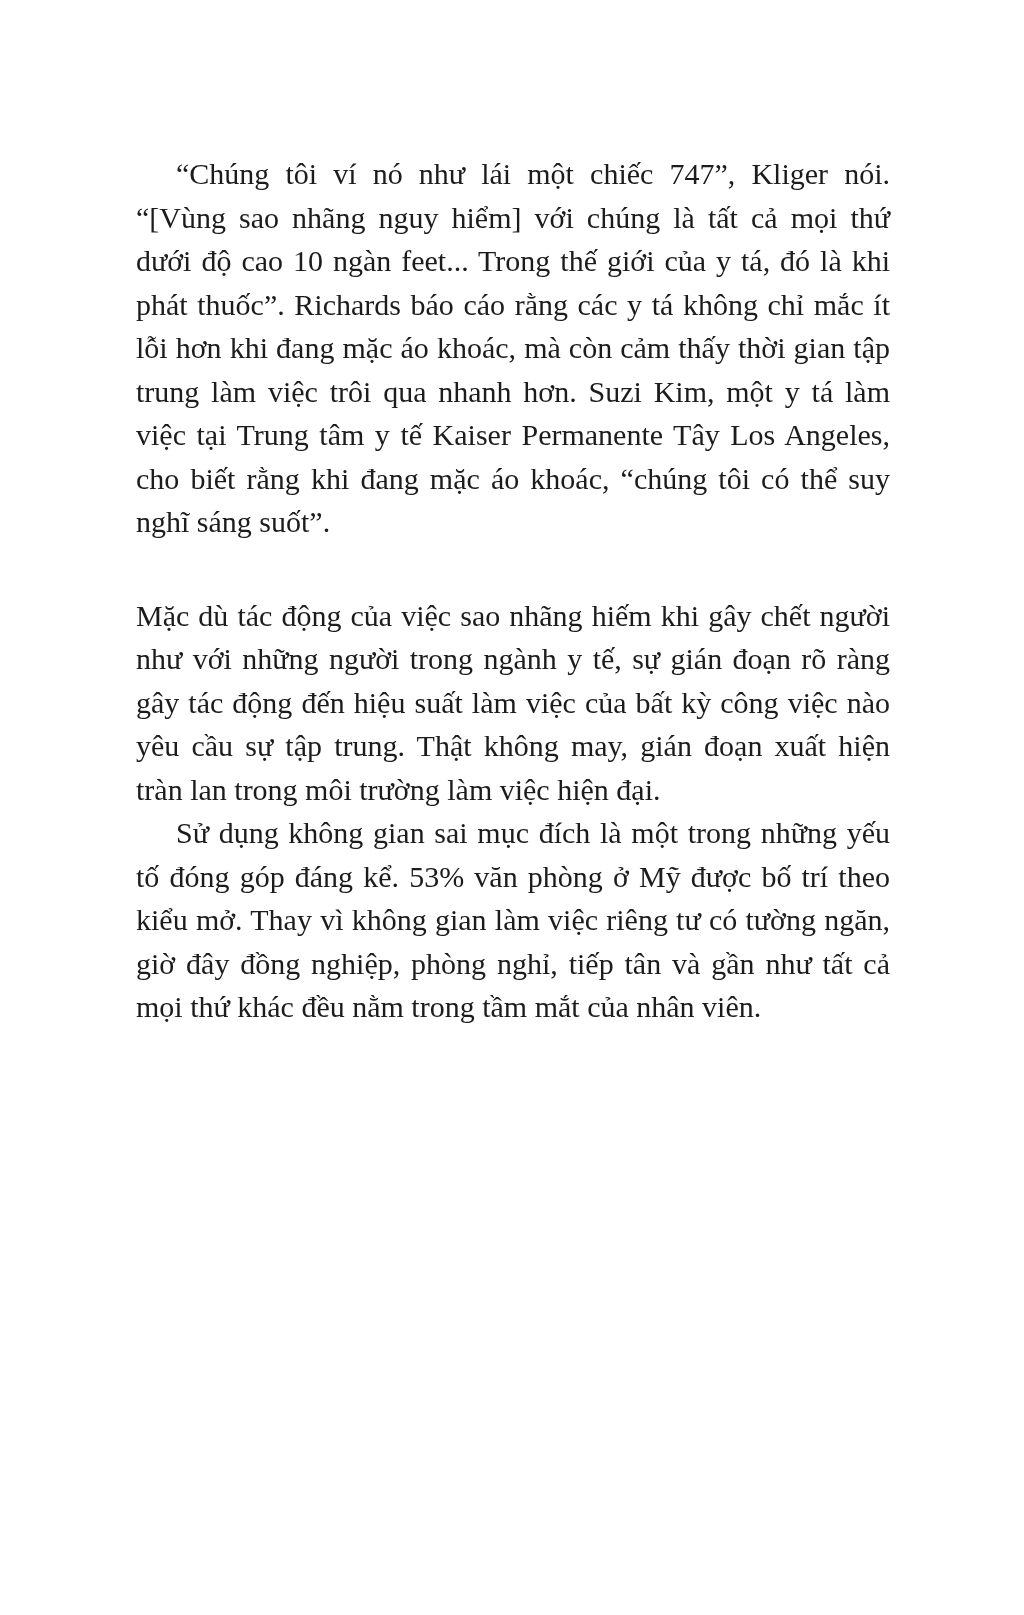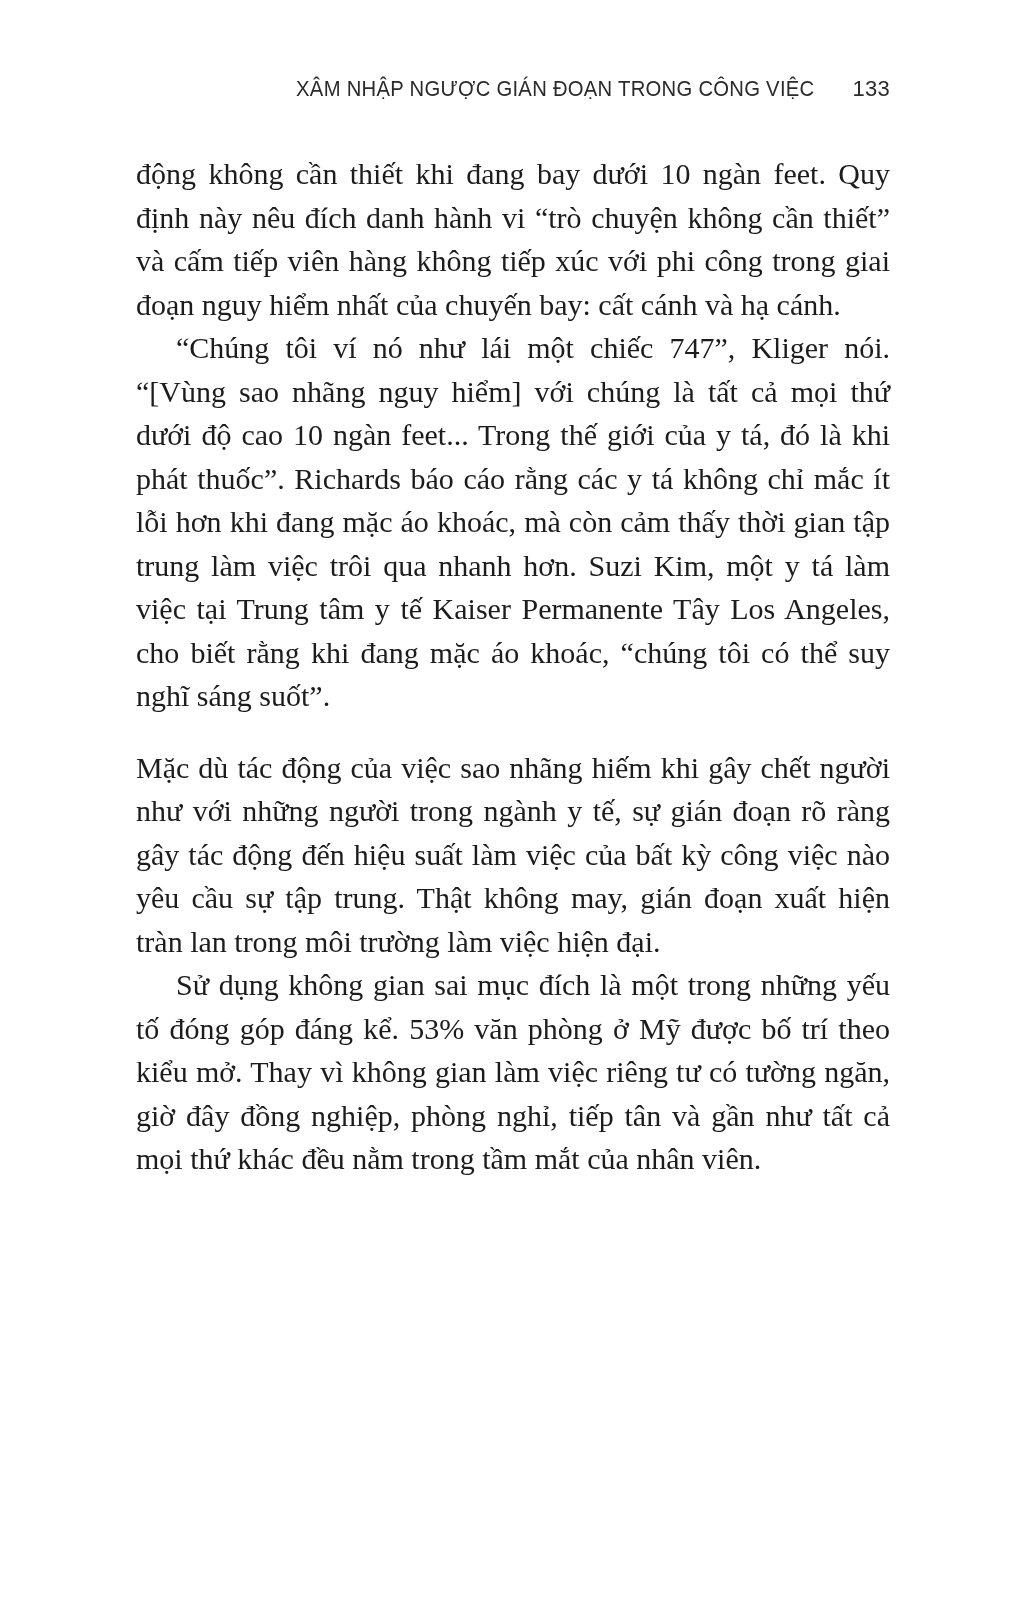--- a/index.html
+++ b/index.html
@@ -50,31 +50,26 @@
     -webkit-hyphens: none;
   }
   .para {
     margin: 0;
     padding: 0;
   }
   .para.indent {
     text-indent: 40px;
   }
   .para.section-start {
-    margin-top: 28px;
+    margin-top: 50px;
   }
 </style>
 </head>
 <body>
 
 <div class="page">
-  <header class="running-header">
-    <span class="running-title">XÂM NHẬP NGƯỢC GIÁN ĐOẠN TRONG CÔNG VIỆC</span>
-    <span class="page-number">133</span>
-  </header>
 
   <main class="body-text">
-    <p class="para continuation">động không cần thiết khi đang bay dưới 10 ngàn feet. Quy định này nêu đích danh hành vi “trò chuyện không cần thiết” và cấm tiếp viên hàng không tiếp xúc với phi công trong giai đoạn nguy hiểm nhất của chuyến bay: cất cánh và hạ cánh.</p>
     <p class="para indent">“Chúng tôi ví nó như lái một chiếc 747”, Kliger nói. “[Vùng sao nhãng nguy hiểm] với chúng là tất cả mọi thứ dưới độ cao 10 ngàn feet... Trong thế giới của y tá, đó là khi phát thuốc”. Richards báo cáo rằng các y tá không chỉ mắc ít lỗi hơn khi đang mặc áo khoác, mà còn cảm thấy thời gian tập trung làm việc trôi qua nhanh hơn. Suzi Kim, một y tá làm việc tại Trung tâm y tế Kaiser Permanente Tây Los Angeles, cho biết rằng khi đang mặc áo khoác, “chúng tôi có thể suy nghĩ sáng suốt”.</p>
     <p class="para section-start">Mặc dù tác động của việc sao nhãng hiếm khi gây chết người như với những người trong ngành y tế, sự gián đoạn rõ ràng gây tác động đến hiệu suất làm việc của bất kỳ công việc nào yêu cầu sự tập trung. Thật không may, gián đoạn xuất hiện tràn lan trong môi trường làm việc hiện đại.</p>
     <p class="para indent">Sử dụng không gian sai mục đích là một trong những yếu tố đóng góp đáng kể. 53% văn phòng ở Mỹ được bố trí theo kiểu mở. Thay vì không gian làm việc riêng tư có tường ngăn, giờ đây đồng nghiệp, phòng nghỉ, tiếp tân và gần như tất cả mọi thứ khác đều nằm trong tầm mắt của nhân viên.</p>
   </main>
 </div>
 
 </body></html>

